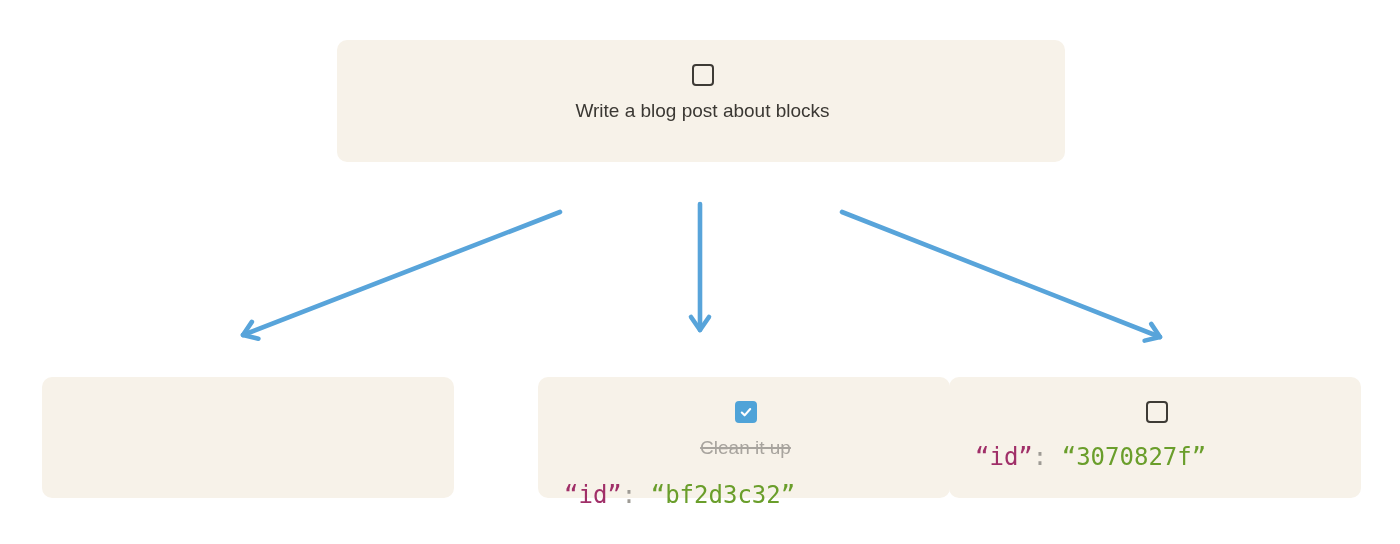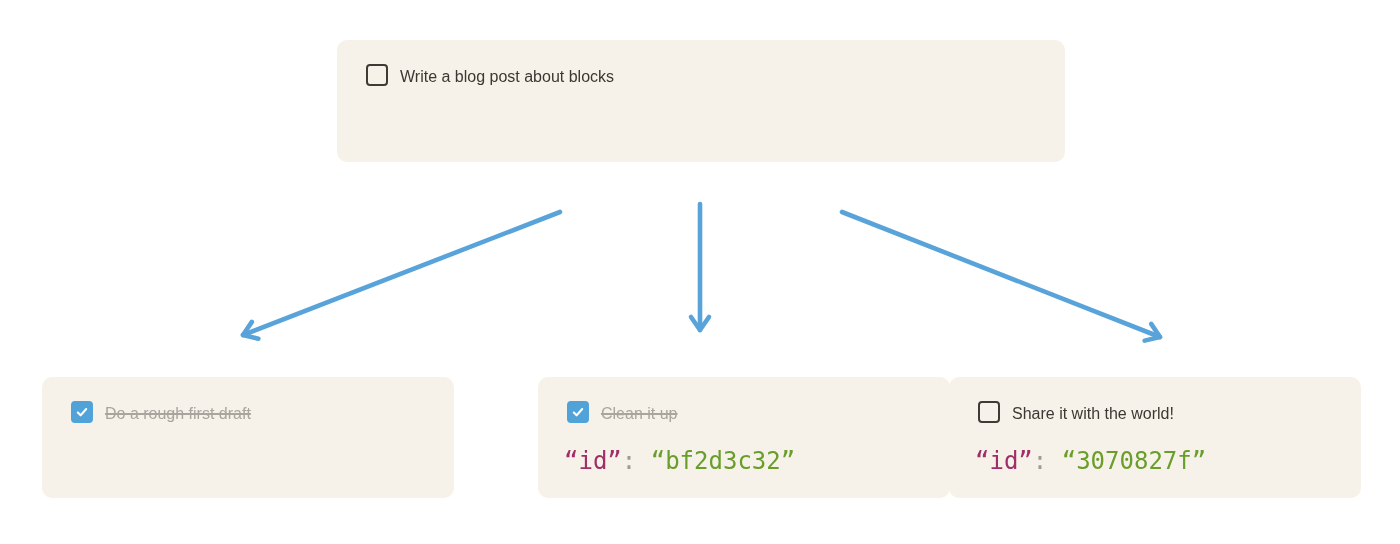--- a/index.html
+++ b/index.html
@@ -36,26 +36,27 @@
     width: 728px; height: 122px;
     gap: 20px;
   }
   .card.child { top: 377px; width: 412px; height: 121px; gap: 18px; }
   .card.child-1 { left: 42px; }
   .card.child-2 { left: 494px; margin-left: 44px; }
   .card.child-3 { left: 949px; }
 
   .task-row {
     display: flex;
-    align-items: flex-start;
+    align-items: center;
     gap: 12px;
-    font-size: 16px;
+    font-size: 19px;
     line-height: 26px;
     color: #3b3833;
     padding-left: 3px;
+    flex-direction: column;
   }
   .checkbox {
     flex: 0 0 auto;
     width: 22px;
     height: 22px;
     box-sizing: border-box;
     border: 2px solid #3e3b36;
     border-radius: 4px;
     background: transparent;
     display: flex;
@@ -106,45 +107,36 @@
   <div class="card parent">
     <div class="task-row">
       <span class="checkbox">
         
       </span>
       <span class="task-label">Write a blog post about blocks</span>
     </div>
   </div>
 
   <div class="card child child-1 is-checked">
-    <div class="task-row">
-      <span class="checkbox">
-        <svg class="check-icon" width="14" height="14" viewBox="0 0 16 16">
-          <path d="M3.2 8.6 L6.4 11.8 L12.8 4.6" fill="none" stroke="#ffffff" stroke-width="2.4" stroke-linecap="round" stroke-linejoin="round"></path>
-        </svg>
-      </span>
-      <span class="task-label">Do a rough first draft</span>
-    </div>
   </div>
 
   <div class="card child child-2 is-checked">
     <div class="task-row">
       <span class="checkbox">
         <svg class="check-icon" width="14" height="14" viewBox="0 0 16 16">
           <path d="M3.2 8.6 L6.4 11.8 L12.8 4.6" fill="none" stroke="#ffffff" stroke-width="2.4" stroke-linecap="round" stroke-linejoin="round"></path>
         </svg>
       </span>
       <span class="task-label">Clean it up</span>
     </div>
     <div class="code-row"><span class="tok-key">“id”</span><span class="tok-punct">: </span><span class="tok-str">“bf2d3c32”</span></div>
   </div>
 
   <div class="card child child-3">
     <div class="task-row">
       <span class="checkbox">
         
       </span>
-      <span class="task-label">Share it with the world!</span>
     </div>
     <div class="code-row"><span class="tok-key">“id”</span><span class="tok-punct">: </span><span class="tok-str">“3070827f”</span></div>
   </div>
 
 </div>
 
 </body></html>

